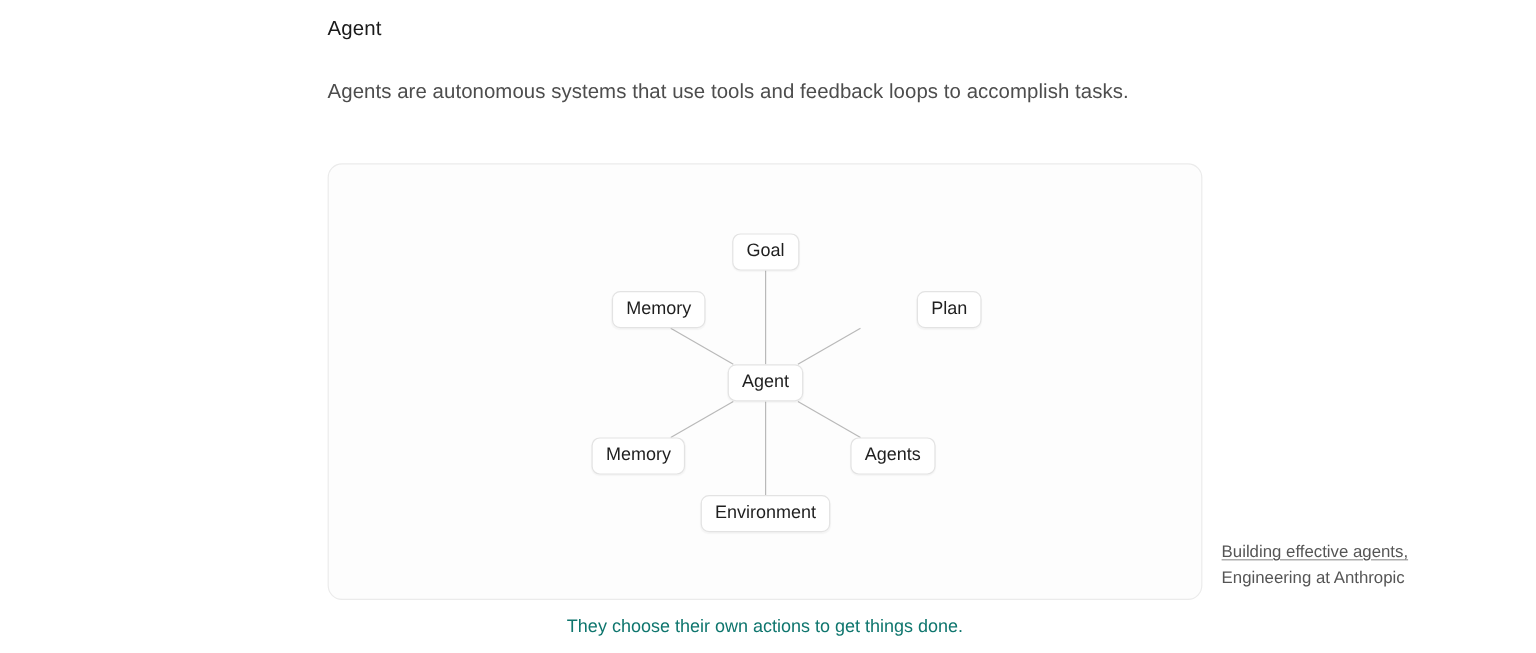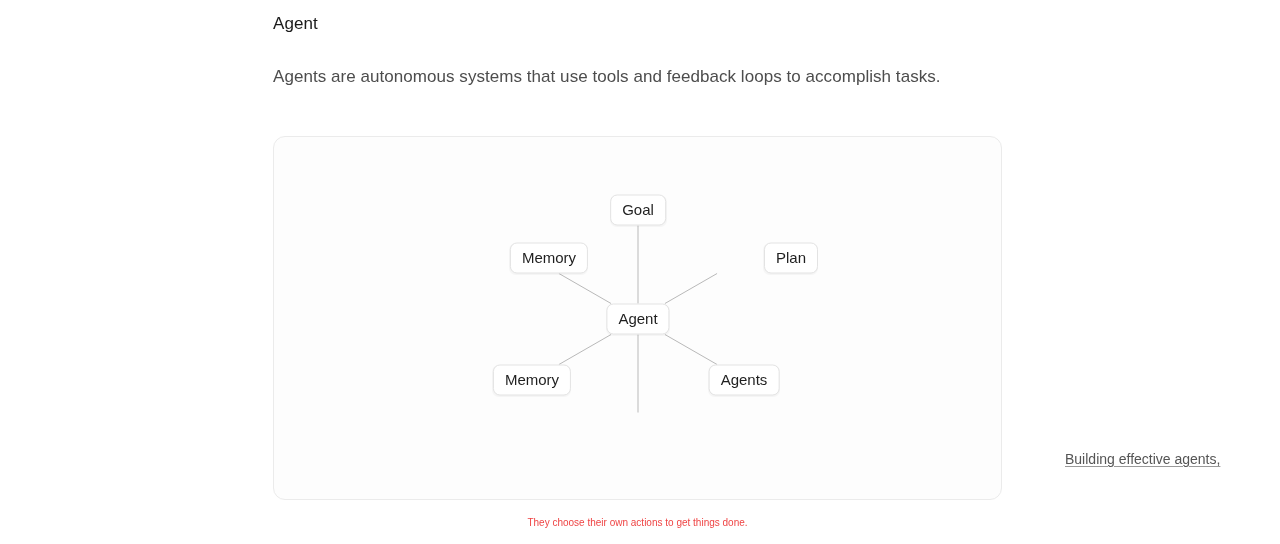--- a/index.html
+++ b/index.html
@@ -85,29 +85,29 @@
     box-shadow: 0 1px 1px rgba(0,0,0,0.035);
     z-index: 2;
   }
 
   .caption {
     position: absolute;
     left: 273px;
     top: 512px;
     width: 729px;
     text-align: center;
-    font-size: 10px;
+    font-size: 15px;
     line-height: 22px;
-    color: #ef4444;
+    color: #0f766e;
   }
 
   
   .citation {
     position: absolute;
-    left: 1065px;
+    left: 1018px;
     top: 448px;
     width: 210px;
     font-size: 14px;
     line-height: 22px;
     color: #555555;
   }
   .citation-link {
     color: #555555;
     text-decoration: underline;
     text-decoration-color: #9a9a9a;
@@ -139,22 +139,24 @@
           <line x1="390.93" y1="197.50" x2="443.07" y2="227.50"></line>
           <line x1="364.00" y1="197.50" x2="364.00" y2="275.50"></line>
         </g>
     </svg>
 
     <div class="node" style="left:364px; top:73px;">Goal</div>
     <div class="node" style="left:275px; top:121px;">Memory</div>
     <div class="node" style="left:470px; top:121px;margin-left:47px;">Plan</div>
     <div class="node" style="left:258px; top:243px;">Memory</div>
     <div class="node" style="left:470px; top:243px;">Agents</div>
+    <div class="node" style="left:364px; top:291px;">Environment</div>
     <div class="node" style="left:364px; top:182px;">Agent</div>
 
   </div>
 </div>
 
 <div class="caption">They choose their own actions to get things done.</div>
 
 <div class="citation">
   <span class="citation-link">Building effective agents,</span>
+  <span class="citation-source">Engineering at Anthropic</span>
 </div>
 
 </body></html>

